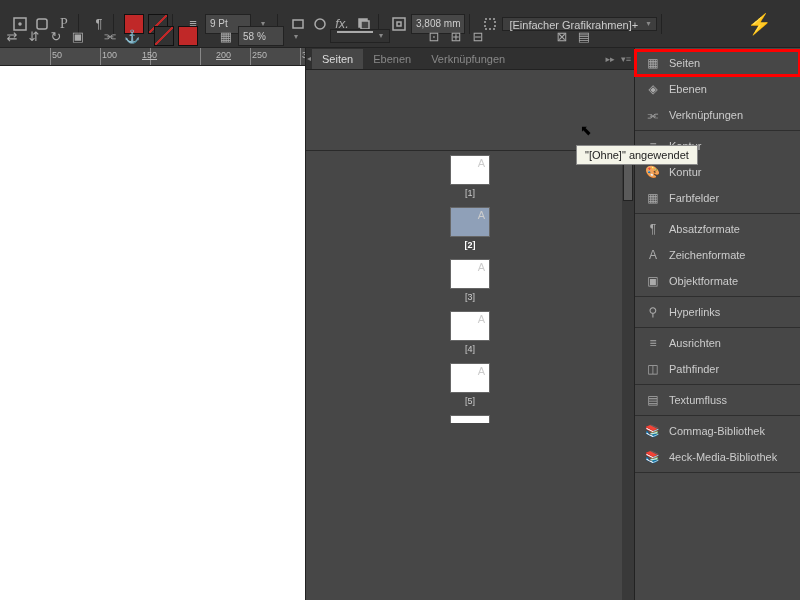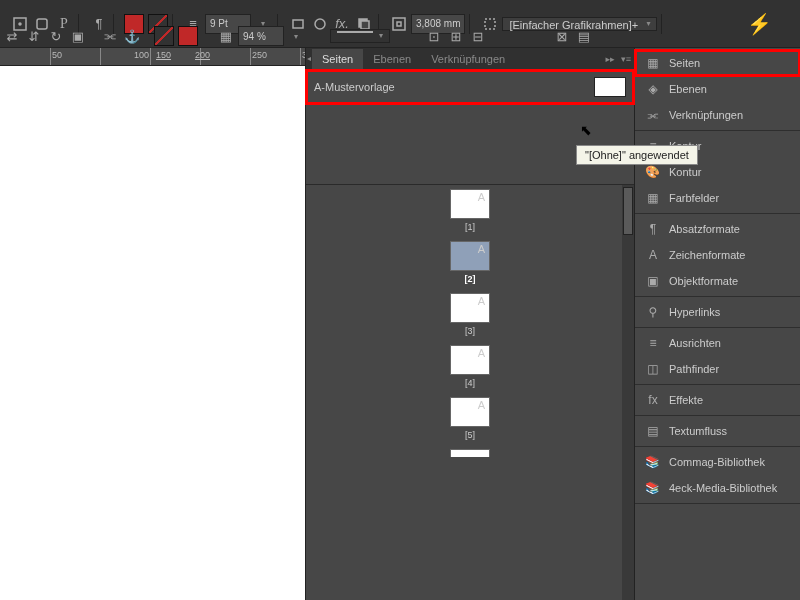--- a/index.html
+++ b/index.html
@@ -130,68 +130,64 @@
   <div class="ic">↻</div>
   <div class="ic">▣</div>
   <span style="width:8px"></span>
   <div class="ic">⫘</div>
   <div class="ic">⚓</div>
   <span style="width:8px"></span>
   <div class="sw none"></div>
   <div class="sw red" style="margin-left:2px"></div>
   <span style="width:14px"></span>
   <div class="ic">▦</div>
-  <div class="num-field">94 %</div>
+  <div class="num-field">58 %</div>
   <div class="ic dd-arrow">▾</div>
   <span style="width:20px"></span>
   <div class="dropdown" style="width:60px;background:#323232">
       <span style="width:40px;height:2px;background:#aaa"></span>
       <span class="dd-arrow">▾</span>
     </div>
   <span style="width:30px"></span>
   <div class="ic">⊡</div>
   <div class="ic">⊞</div>
   <div class="ic">⊟</div>
   <span style="width:60px"></span>
   <div class="ic">⊠</div>
   <div class="ic">▤</div>
 </div>
 
 <div class="workarea">
   <div class="ruler" id="ruler">
       <div class="tick" style="left: 50px;"></div>
       <div class="lab" style="left: 52px;">50</div>
       <div class="tick" style="left: 100px;"></div>
-      <div class="lab" style="left: 102px; margin-left: 32px;">100</div>
+      <div class="lab" style="left: 102px;">100</div>
       <div class="tick" style="left: 150px;"></div>
-      <div class="lab" style="left: 156px; text-decoration: underline;">150</div>
+      <div class="lab" style="left: 142px; text-decoration: underline;">150</div>
       <div class="tick" style="left: 200px;"></div>
-      <div class="lab" style="left: 195px; text-decoration: underline;">200</div>
+      <div class="lab" style="left: 216px; text-decoration: underline;">200</div>
       <div class="tick" style="left: 250px;"></div>
       <div class="lab" style="left: 252px; text-align: center;">250</div>
       <div class="tick" style="left: 300px;"></div>
       <div class="lab" style="left: 302px;">300</div>
     </div>
   <div class="canvas"></div>
 </div>
 
 <div class="midpanel">
   <div class="tabbar">
     <span style="width:6px;text-align:center;color:#888;font-size:8px">◂</span>
     <div class="tab active">Seiten</div>
     <div class="tab">Ebenen</div>
     <div class="tab">Verknüpfungen</div>
     <div class="spacer"></div>
     <div class="pmenu">▸▸</div>
     <div class="pmenu">▾≡</div>
   </div>
-  <div class="master-row hl-red" style="height:34px">
-    <span>A-Mustervorlage</span>
-    <div class="thumb"></div>
-  </div>
   <div class="gap"></div>
   <div class="pages-scroll">
     <div class="vscroll">
         <div class="vthumb"></div>
       </div>
     <div class="pg">
         <span class="a">A</span>
       </div>
     <div class="pg-lab">[1]</div>
     <div class="pg sel">
@@ -268,26 +264,20 @@
         <span class="ric">≡</span>
         <span>Ausrichten</span>
       </div>
       <div class="ritem">
         <span class="ric">◫</span>
         <span>Pathfinder</span>
       </div>
     </div>
     <div class="rgrp">
       <div class="ritem">
-        <span class="ric">fx</span>
-        <span>Effekte</span>
-      </div>
-    </div>
-    <div class="rgrp">
-      <div class="ritem">
         <span class="ric">▤</span>
         <span>Textumfluss</span>
       </div>
     </div>
     <div class="rgrp">
       <div class="ritem">
         <span class="ric">📚</span>
         <span>Commag-Bibliothek</span>
       </div>
       <div class="ritem">

